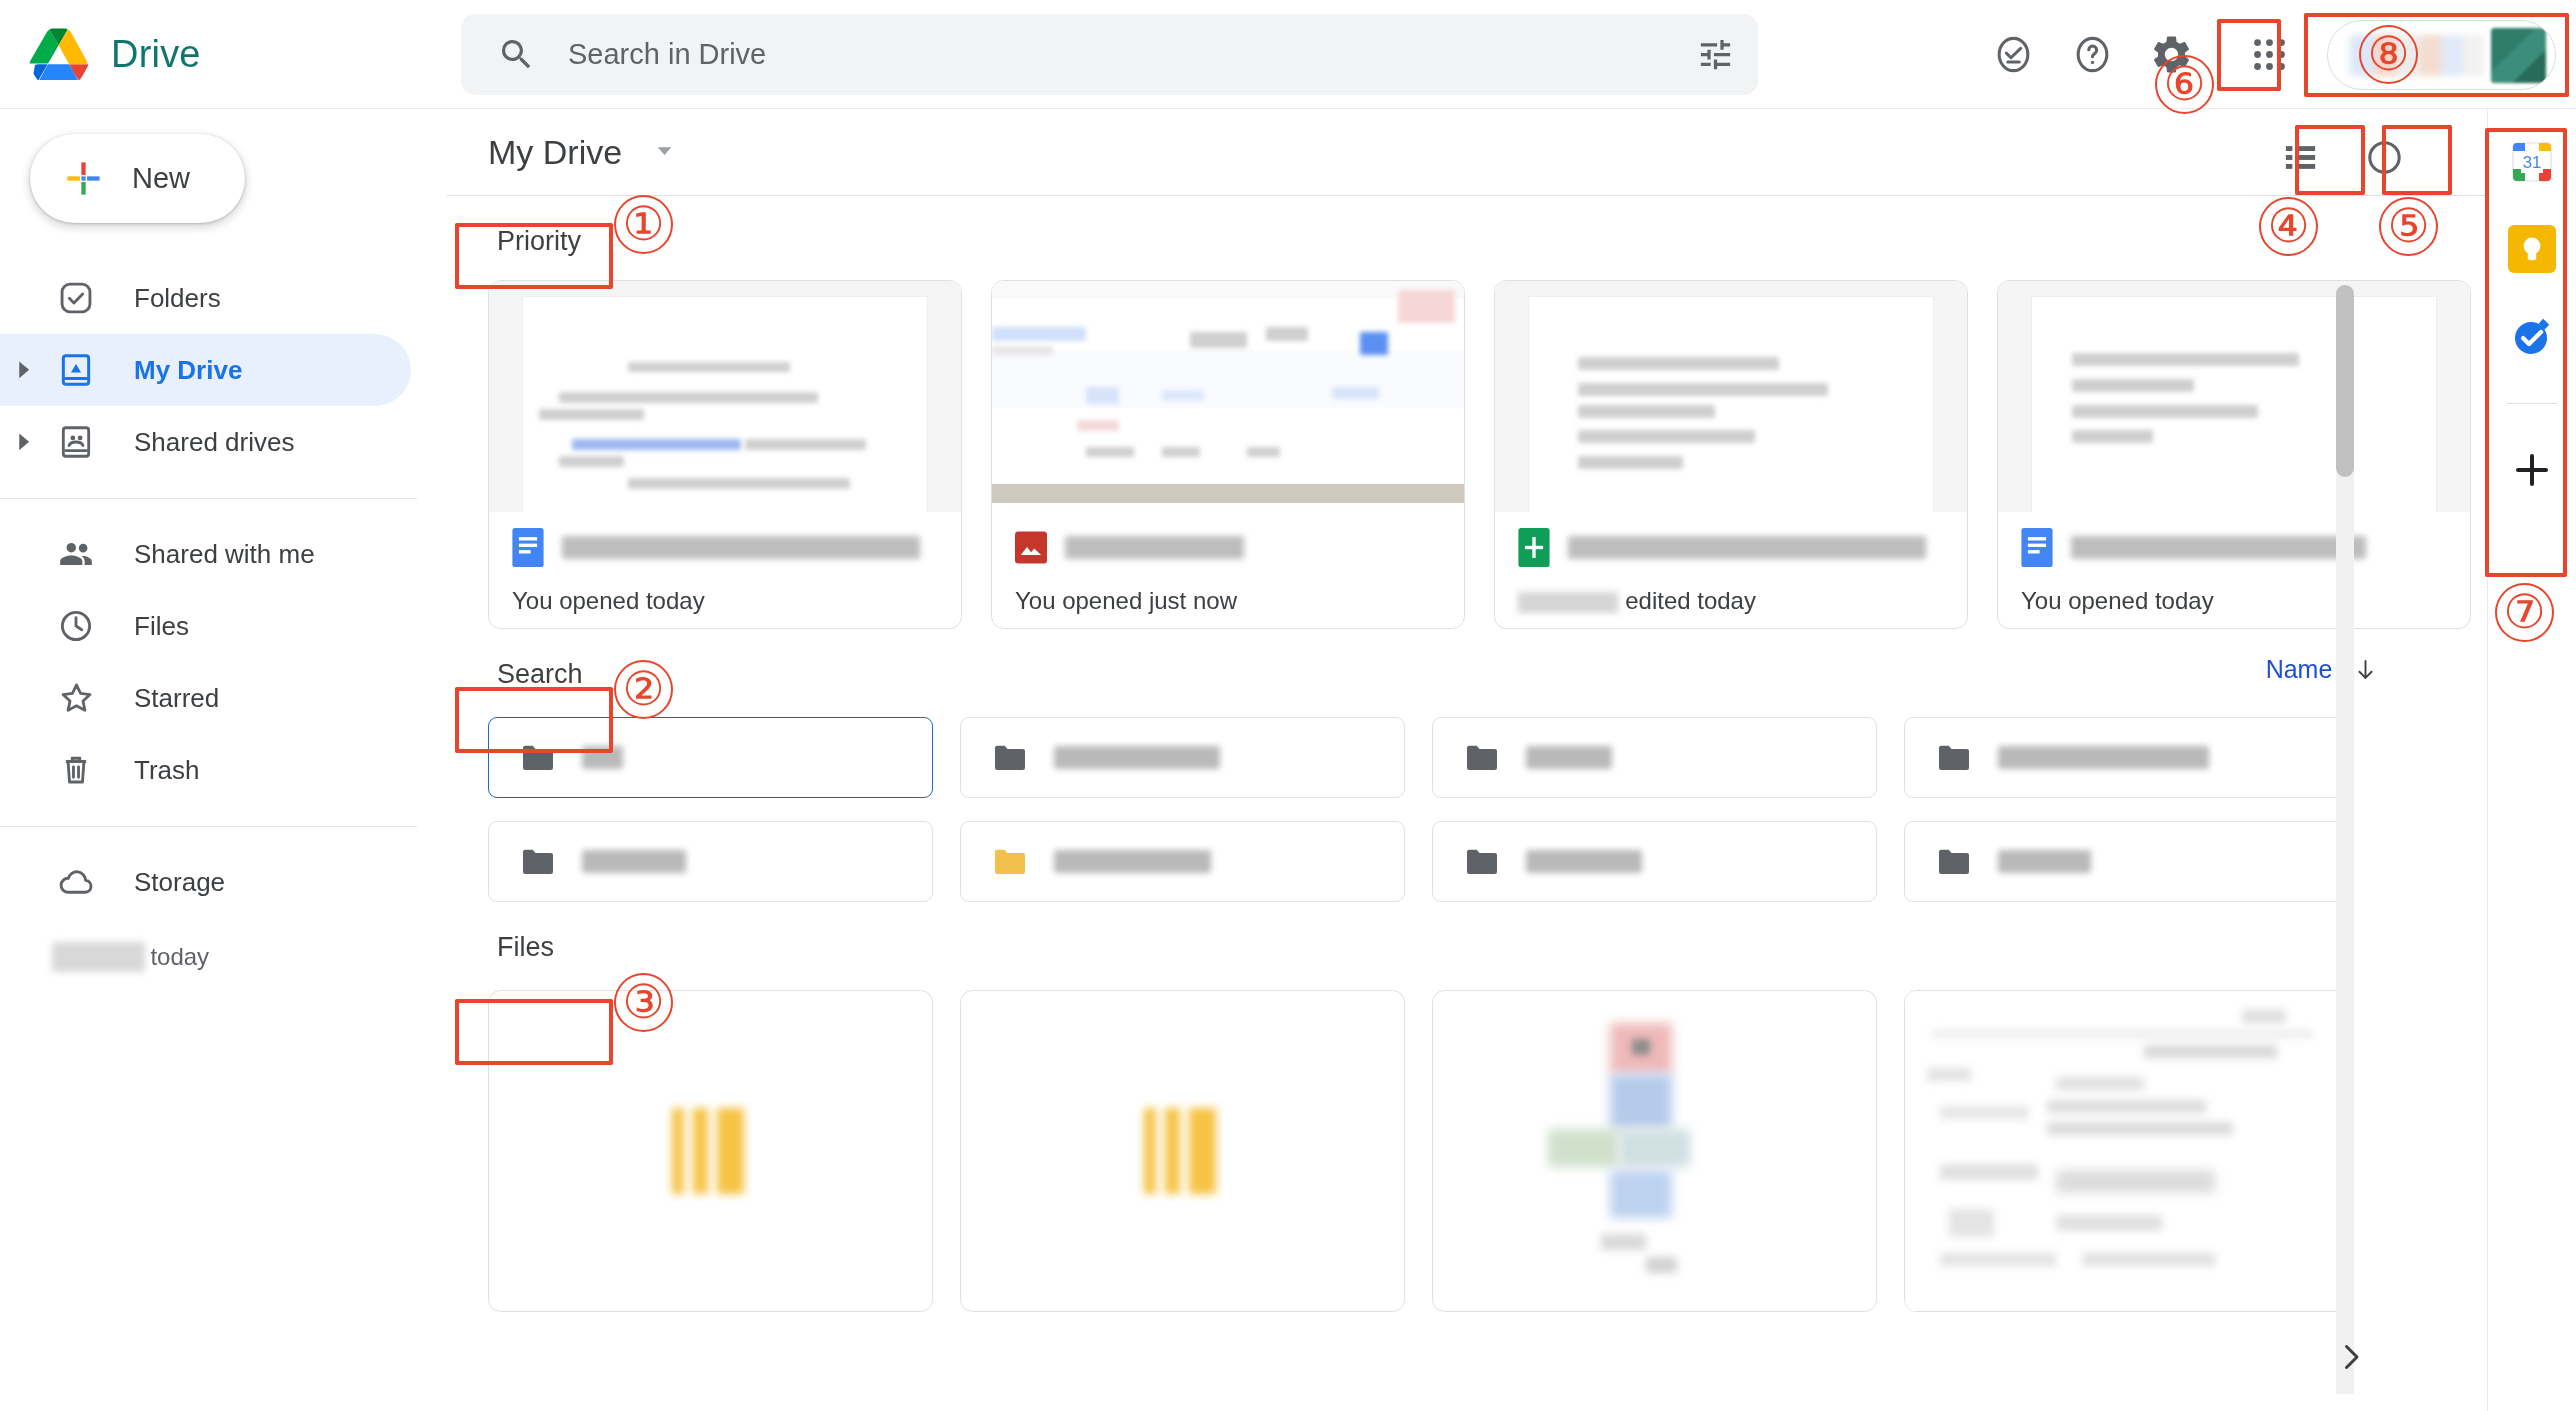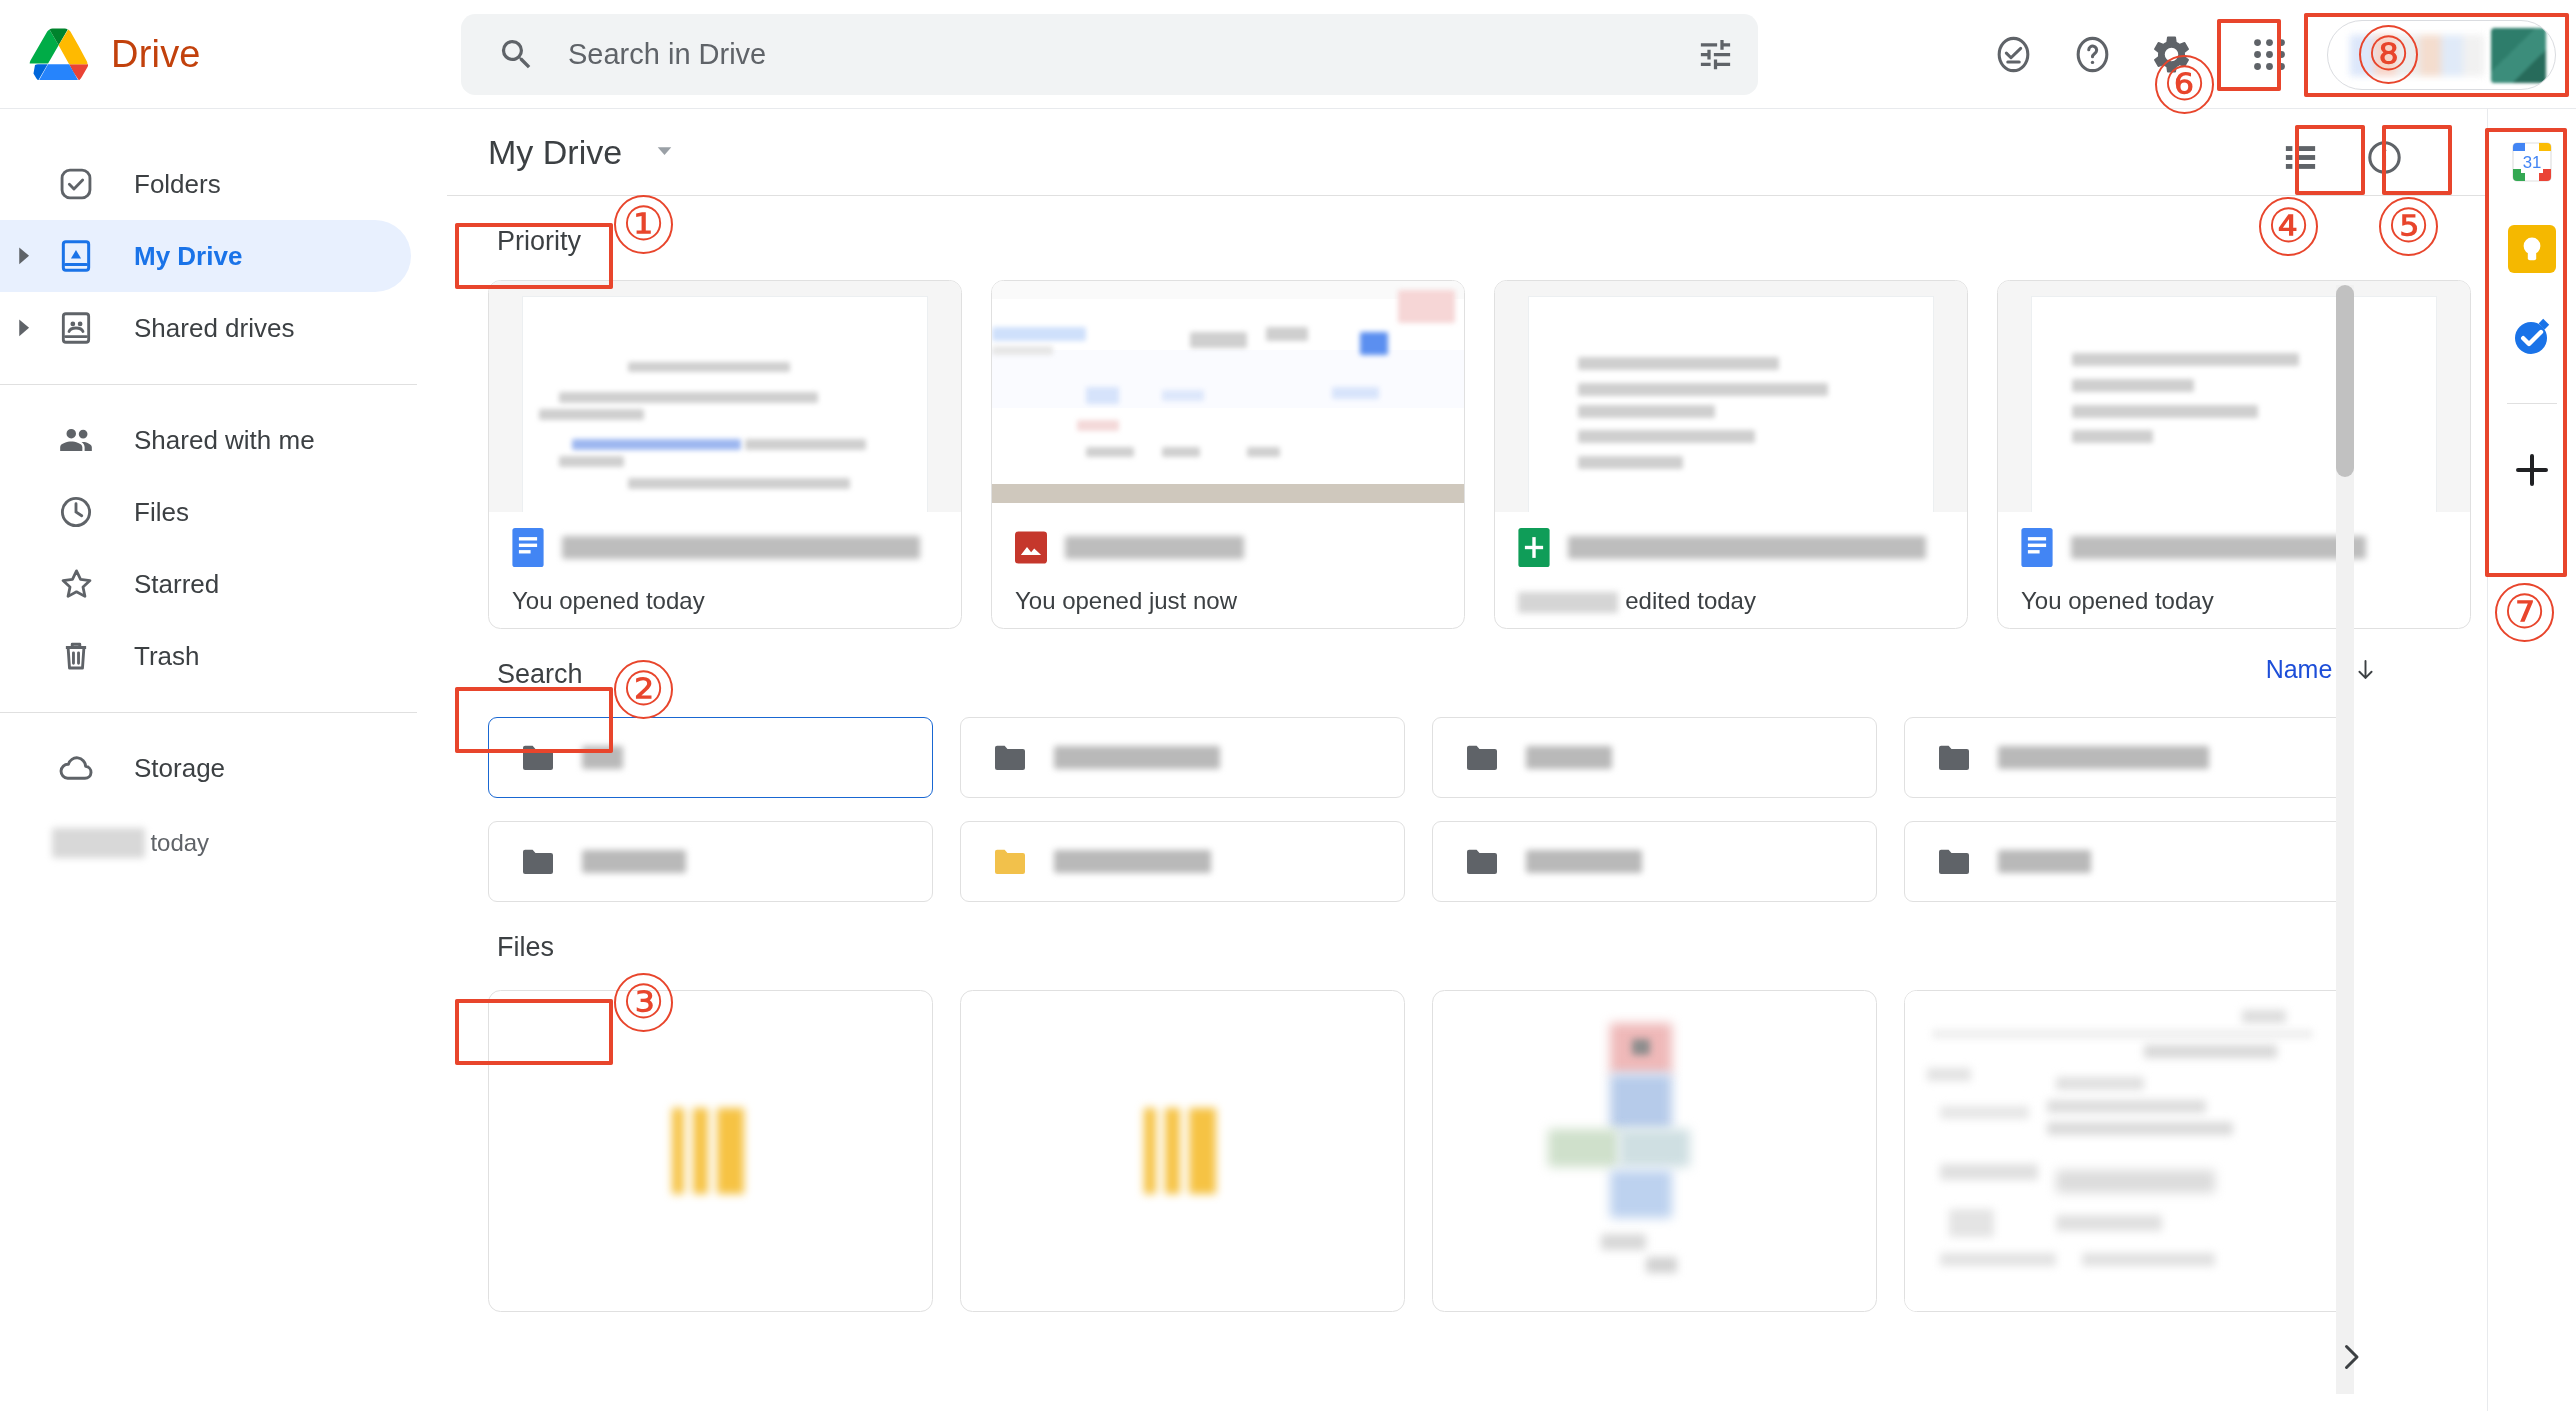--- a/index.html
+++ b/index.html
@@ -15,21 +15,21 @@
   .topbar {
     position: absolute; top: 0; left: 0;
     width: 2576px; height: 109px;
     display: flex; align-items: center;
     background: #fff;
     border-bottom: 0.9px solid #e8eaed;
   }
   .brand { display: flex; align-items: center; width: 447px; padding-left: 29px; }
   .drive-logo { width: 59px; height: 52px; flex: none; }
   .brand-title {
-    font-size: 38px; color: #c2410c; letter-spacing: 0.2px;
+    font-size: 38px; color: #0f766e; letter-spacing: 0.2px;
     margin-left: 23px; font-weight: 400;
   }
 
   .searchwrap {
     position: absolute; left: 461px; top: 14.3px;
     width: 1297px; height: 81px;
     background: #f1f3f4; border-radius: 14.3px;
     display: flex; align-items: center;
   }
   .search-icon { margin-left: 36px; flex: none; }
@@ -314,20 +314,30 @@
         </svg>
       </button>
       <div class="avatar-chip">
         <div class="chip-blur"></div>
         <div class="chip-avatar"></div>
       </div>
     </div>
   </div>
 
   <div class="sidebar">
+    <button class="new-btn">
+      <svg class="plus-g" width="43" height="43" viewBox="0 0 24 24">
+        <rect x="10.8" y="3" width="2.4" height="7" fill="#ea4335"></rect>
+        <rect x="10.8" y="14" width="2.4" height="7" fill="#34a853"></rect>
+        <rect x="3" y="10.8" width="7" height="2.4" fill="#fbbc04"></rect>
+        <rect x="14" y="10.8" width="7" height="2.4" fill="#4285f4"></rect>
+        <rect x="10.8" y="10.8" width="2.4" height="2.4" fill="#4285f4"></rect>
+      </svg>
+      <span class="new-label">New</span>
+    </button>
 
     <div class="nav">
 
       <div class="nav-item indent">
         <span class="nav-caret"></span>
         <span class="nav-icon">
           <svg width="38" height="38" viewBox="0 0 24 24" fill="none" stroke="#5f6368" stroke-width="1.8">
             <rect x="3.2" y="3.2" width="17.6" height="17.6" rx="5"></rect>
             <path d="M7.8 12.2l2.9 2.9 5.5-5.6" stroke-linecap="round" stroke-linejoin="round"></path>
           </svg>

